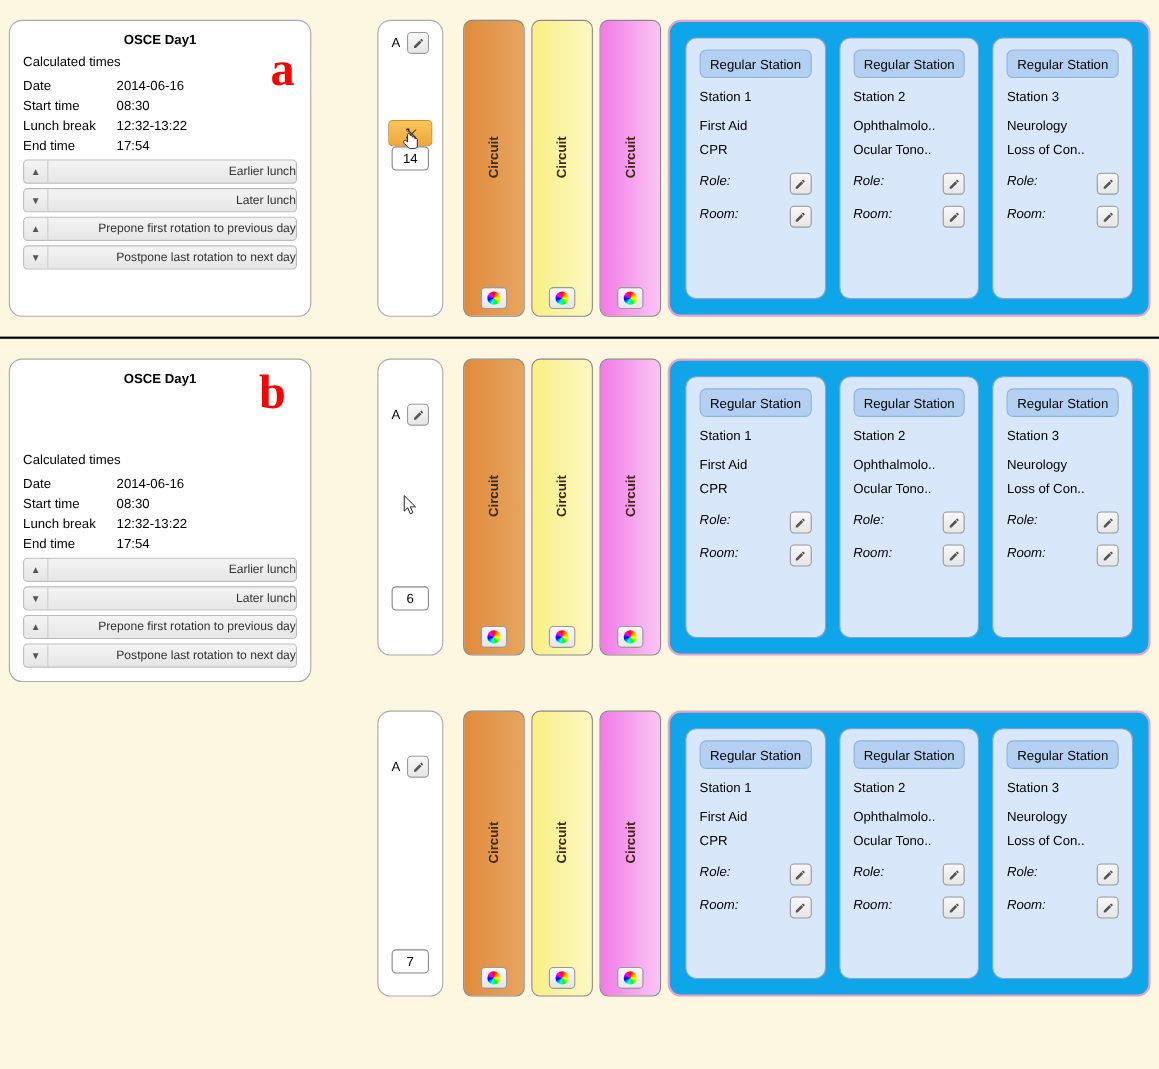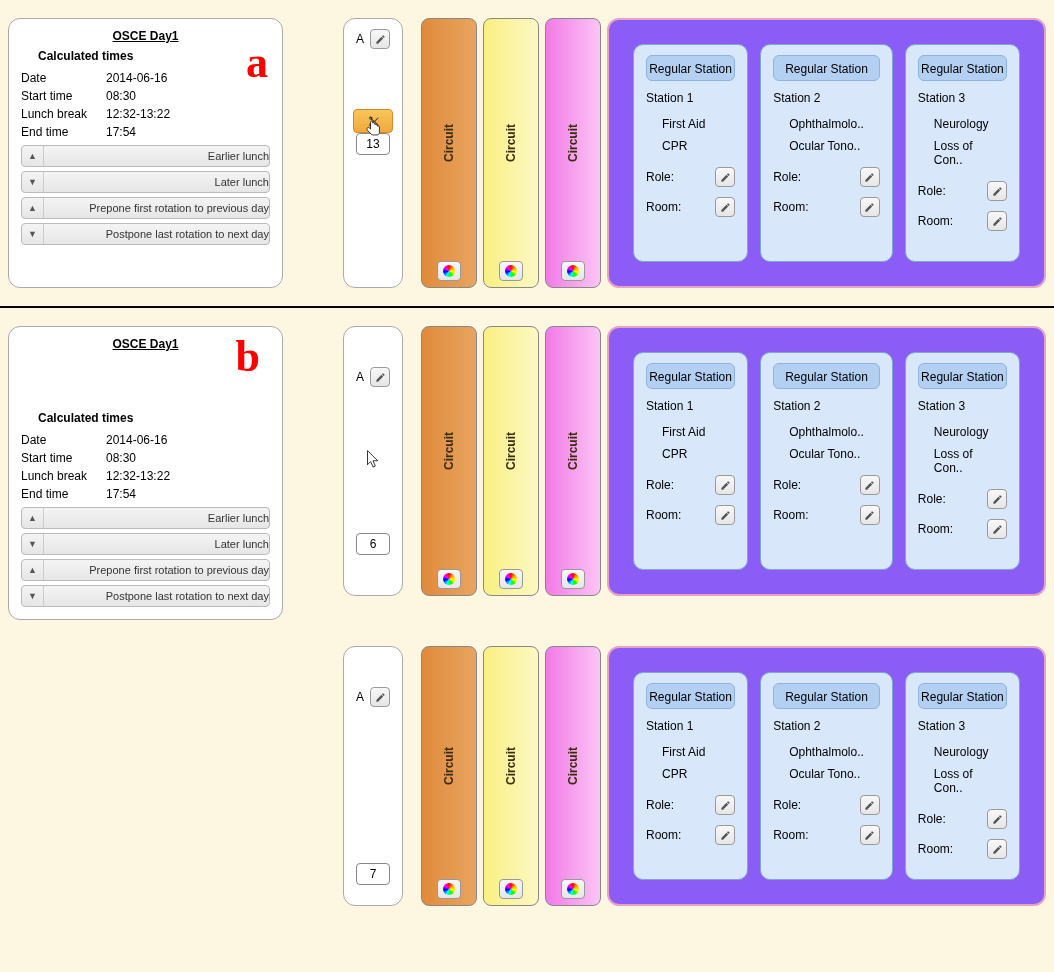--- a/index.html
+++ b/index.html
@@ -2,23 +2,23 @@
 <html><head>
 <meta charset="utf-8">
 <style>
   * { box-sizing: border-box; font-family: Arial, sans-serif; }
   body { margin:0; background:#fdf6e0; font-size:12px; width:1054px; }
   .section { display:flex; padding:18px 8px; }
   .divider { border-top:2px solid #000; }
 
   
   .info-card { position:relative; width:275px; background:#fff; border:1px solid #aaa; border-radius:12px; padding:10px 12px 12px 12px; }
-  .info-title { text-align:center; font-weight:bold; margin-bottom:6px;text-decoration:underline; }
+  .info-title { text-align:center; font-weight:bold; margin-bottom:6px; }
   .marker { position:absolute; font-size:44px; font-weight:bold; color:red; font-family:"Times New Roman",serif; }
-  .subhead { font-weight:bold; margin:4px 0 6px 17px; }
+  .subhead { font-weight:normal; margin:4px 0 6px 0; }
   .kv { display:flex; line-height:18px; }
   .kv .k { width:85px; }
   .btn { display:flex; align-items:center; background:linear-gradient(#f4f4f4,#e6e6e6); border:1px solid #bbb; border-radius:4px; height:22px; margin-top:4px; cursor:pointer; font-size:11px; color:#333; }
   .btn .arw { width:22px; text-align:center; font-size:9px; color:#555; border-right:1px solid #ccc; height:100%; display:flex; align-items:center; justify-content:center; }
   .btn .lbl { flex:1; text-align:right; }
 
   
   .parcour { width:60px; background:#fff; border:1px solid #aaa; border-radius:12px; margin-left:60px; display:flex; flex-direction:column; align-items:center; padding:10px 6px; position:relative; }
   .p-label { font-size:12px; }
   .edit-btn { width:20px; height:20px; border:1px solid #999; border-radius:4px; background:linear-gradient(#f8f8f8,#e6e6e6); display:flex; align-items:center; justify-content:center; cursor:pointer; vertical-align:middle; }
@@ -33,26 +33,26 @@
   .strips { display:flex; margin-left:18px; }
   .strip { width:56px; border:1px solid #888; border-radius:8px; display:flex; flex-direction:column; align-items:center; justify-content:space-between; margin-right:6px; padding:6px 4px; position:relative; }
   .strip-a { background:linear-gradient(to right,#e18a3b,#e7a560); }
   .strip-b { background:linear-gradient(to right,#f9ef82,#fcf8c3); }
   .strip-c { background:linear-gradient(to right,#f27ae7,#fbc5f5); }
   .strip .vtxt { writing-mode:vertical-rl; transform:rotate(180deg); font-weight:bold; font-size:12px; color:#3a2c0a; margin-top:auto; margin-bottom:auto; }
   .color-btn { width:24px; height:20px; border:1px solid #999; border-radius:4px; background:linear-gradient(#f8f8f8,#e6e6e6); display:flex; align-items:center; justify-content:center; cursor:pointer; }
   .color-wheel { width:12px; height:12px; border-radius:50%; background: conic-gradient(red,orange,yellow,lime,cyan,blue,magenta,red); }
 
   
-  .panel { flex:1; margin-left:0; background:#8b5cf6; border:2px solid #e9a2c6; border-radius:12px; padding:24px; display:flex; gap:12px; }
+  .panel { flex:1; margin-left:0; background:#0ea5e9; border:2px solid #e9a2c6; border-radius:12px; padding:14px; display:flex; gap:12px; }
   .station { flex:1; background:#d8e7fa; border:1px solid #7fa5d3; border-radius:10px; padding:10px 12px; display:flex; flex-direction:column; }
   .station-head { background:#b3cff2; border:1px solid #8db4e0; border-radius:6px; text-align:center; height:26px; line-height:26px; margin-bottom:10px; }
   .station-name { text-align:left; margin-bottom:8px; }
-  .station-line { margin:4px 16px; }
-  .rr { display:flex; justify-content:space-between; align-items:center; margin-top:10px; }
+  .station-line { margin:4px 0; }
+  .rr { display:flex; justify-content:space-between; align-items:flex-start; margin-top:10px;font-style:italic; }
 
   .spacer-top { height:50px; }
 </style>
 </head>
 <body>
 
 <div class="section">
 
   <div class="info-card">
     <div class="marker" style="top:18px; right:14px;">a</div>
@@ -104,21 +104,21 @@
     <div style="margin-top:60px; position:relative;">
       <div class="split-btn">
         <svg viewBox="0 0 24 24" width="13" height="13">
             <path fill="#333" d="M9.6 7.4a3 3 0 10-1.2 1.2L12 12l-3.6 3.4a3 3 0 101.2 1.2L13.4 13l7.6 7v-2l-6.2-6 6.2-6V4l-7.6 7-3.8-3.6zM6 6a1.2 1.2 0 110 2.4A1.2 1.2 0 016 6zm0 9.6A1.2 1.2 0 116 18a1.2 1.2 0 010-2.4z"></path>
           </svg>
       </div>
       <svg class="cursor cursor-abs" style="left:12px; top:10px;" viewBox="0 0 24 28">
         <path fill="#fff" stroke="#000" stroke-width="1" d="M9 2c-1 0-1.6.8-1.6 1.8v9l-1.5-1.4c-.9-.9-2.3-.8-3 .2-.6.9-.4 2 .4 2.8l5 5.2c.6.6 1.4 1 2.3 1h5.6c1.7 0 3-1.4 3-3.1V10c0-1-.8-1.7-1.7-1.7-.5 0-1 .2-1.3.6V8c0-1-.8-1.7-1.7-1.7-.5 0-1 .2-1.3.6V6c0-1-.8-1.7-1.7-1.7-.5 0-.9.2-1.2.5V3.8C10.6 2.8 10 2 9 2z"></path>
       </svg>
     </div>
-    <div class="count-box">13</div>
+    <div class="count-box">14</div>
   </div>
 
   <div class="strips">
     <div class="strip strip-a" style="height:270px;">
       <span class="vtxt">Circuit</span>
       <span class="color-btn">
           <span class="color-wheel"></span>
         </span>
     </div>
     <div class="strip strip-b" style="height:270px;">

